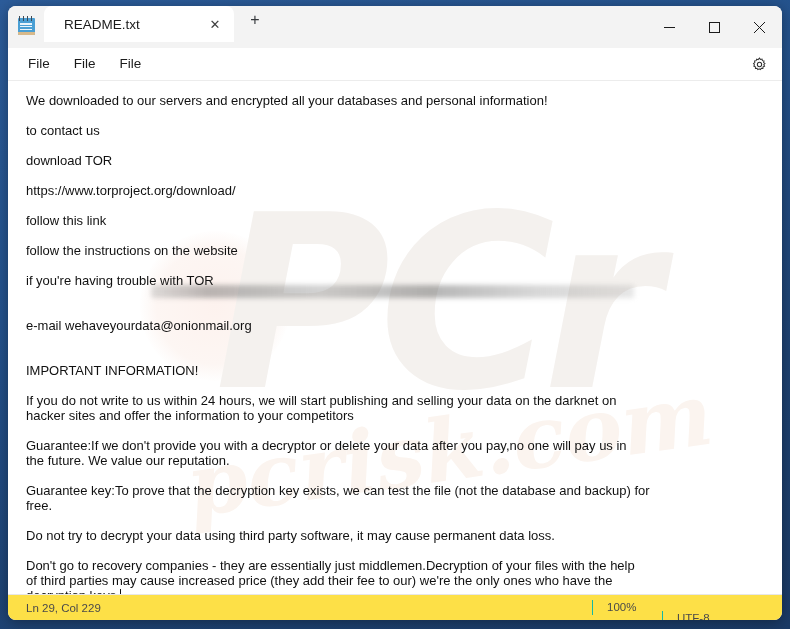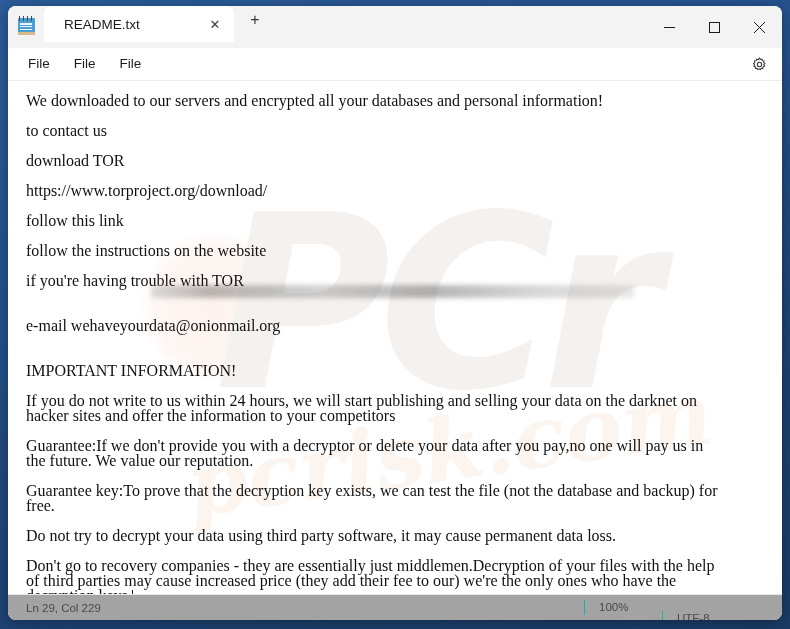--- a/index.html
+++ b/index.html
@@ -148,22 +148,22 @@
   #watermark .wm-dot {
     position:absolute;
     left:120px; top:150px;
     width:150px; height:150px; border-radius:50%;
     background:radial-gradient(circle,#fdf2ee 0%,#fdf6f3 55%,rgba(255,255,255,0) 72%);
   }
 
   #textarea {
     position:absolute; left:0; top:0; width:100%; height:100%;
     padding:12px 17px 0 18px;
-    font-family:Liberation Serif, serif;
-    font-size:16px;
+    font-family:Liberation Sans, sans-serif;
+    font-size:13px;
     line-height:15px;
     color:#111111;
     white-space:pre;
     overflow:hidden;
   }
   .tline { height:15px; white-space:pre; }
   .tline.blank { height:15px; }
   #redaction {
     position:absolute;
     left:143px; top:204px;
@@ -179,26 +179,25 @@
     display:inline-block;
     width:1px; height:13px;
     background:#111;
     vertical-align:-2px;
     margin-left:0px;
   }
 
   
   #statusbar {
     height:26px;
-    background:#a3a3a3;
+    background:#fde047;
     border-top:1px solid #e7e7e7;
     display:flex; align-items:center;
     font-size:11.5px; color:#4a4a4a;
     flex:none;
-    gap:8px;
   }
   #status-pos { padding-left:18px; flex:1; }
   .status-cell {
     padding-left:14px;
     border-left:1px solid #14b8a6;
     height:15px; line-height:15px;
     display:flex; align-items:center;
   }
   #status-zoom { width:70px; }
   #status-eol  { width:140px; }

